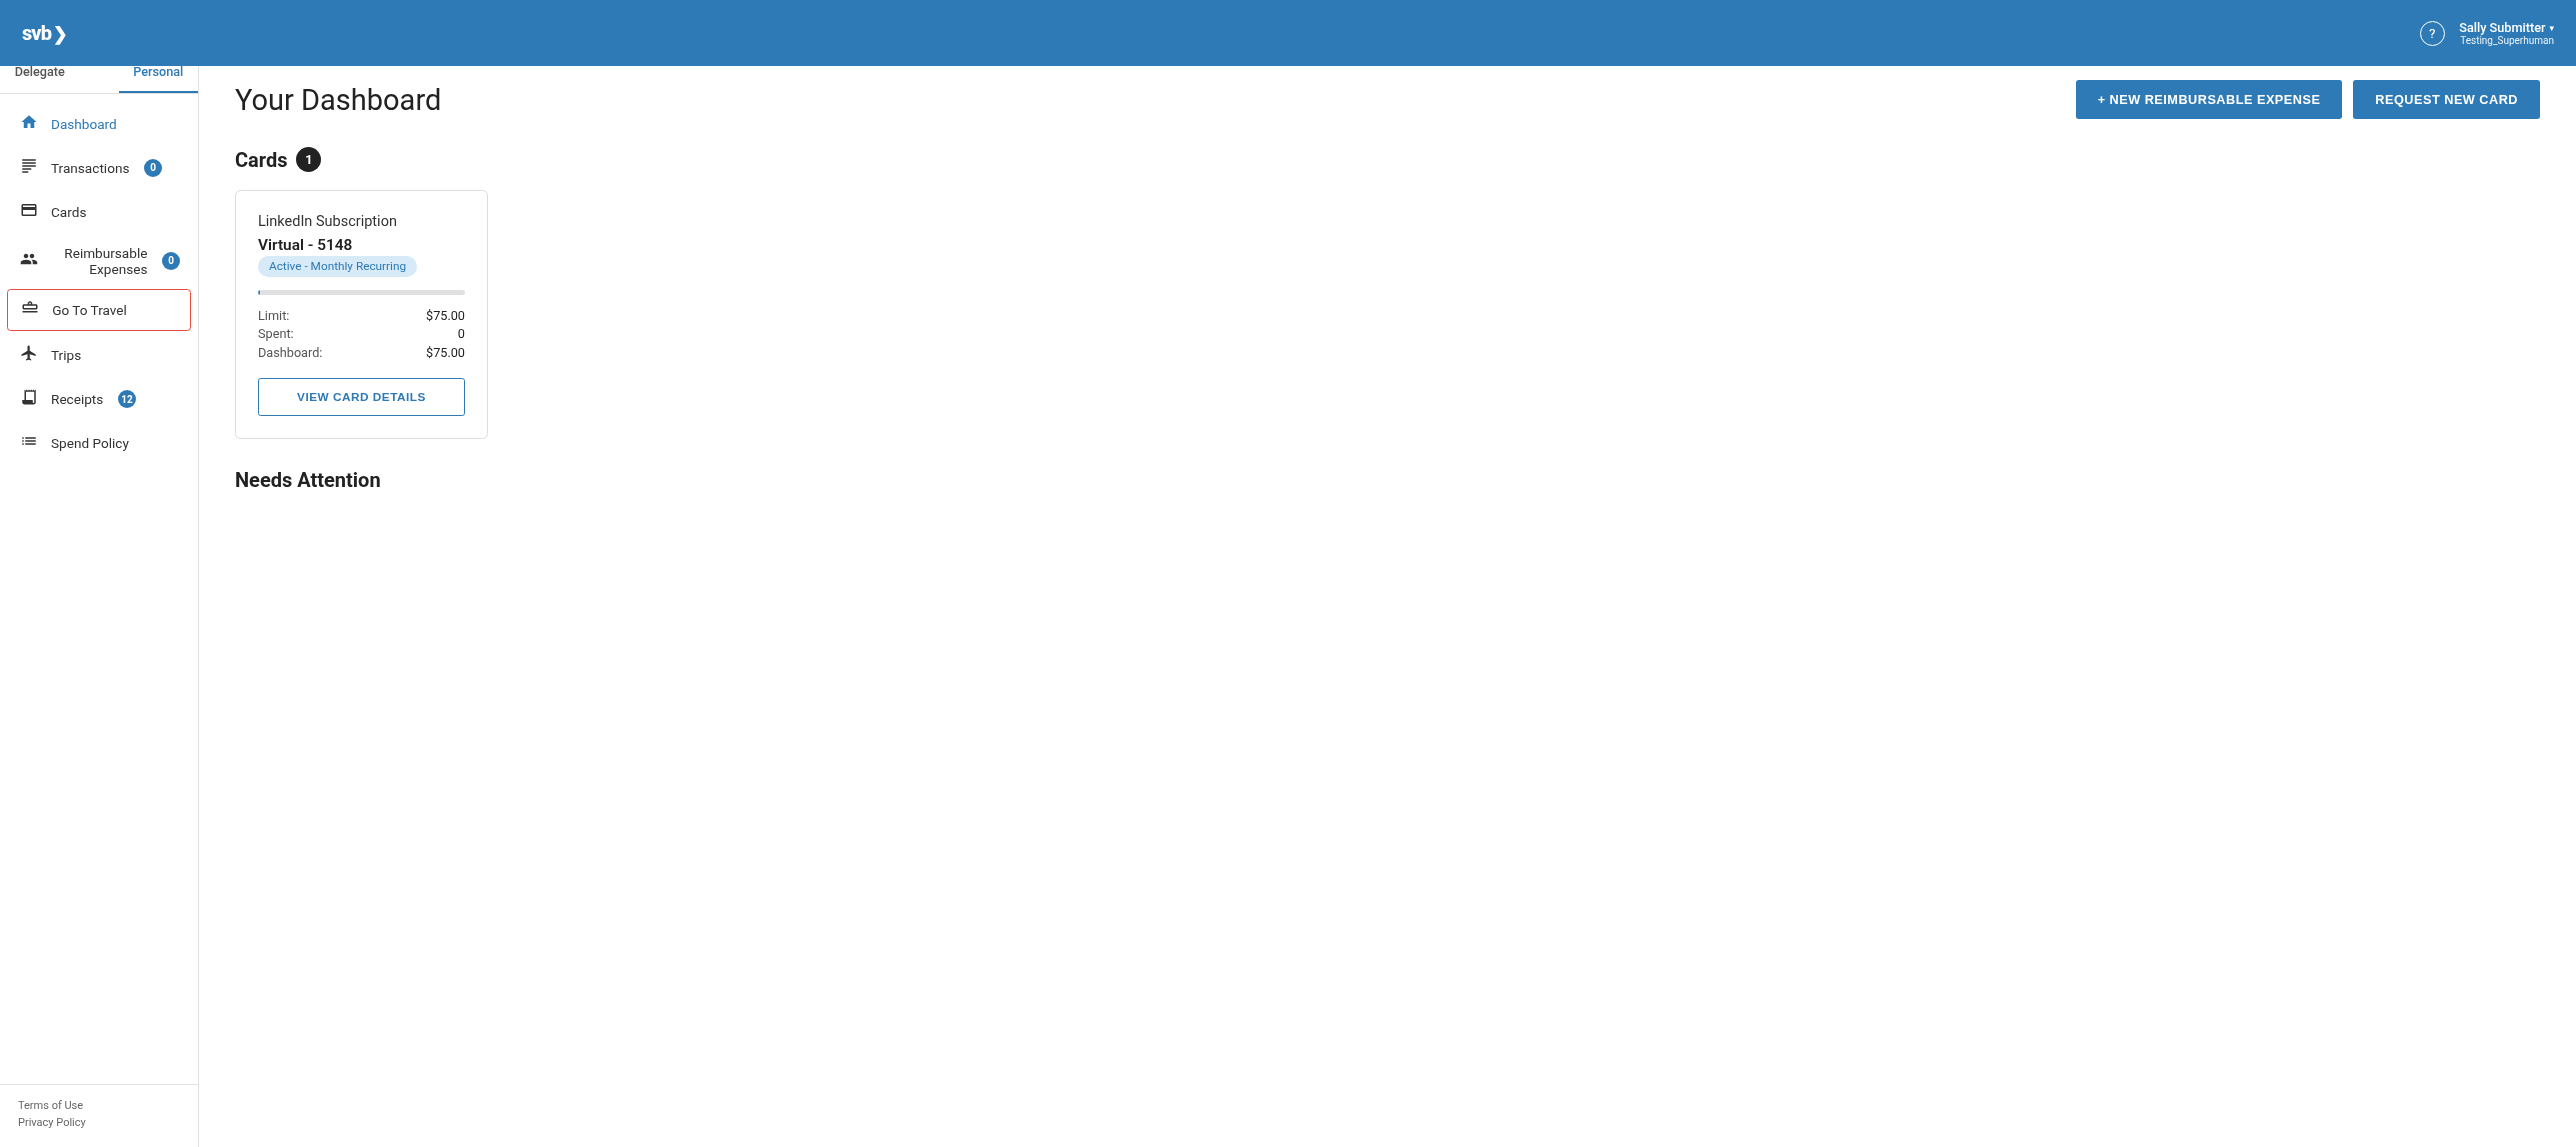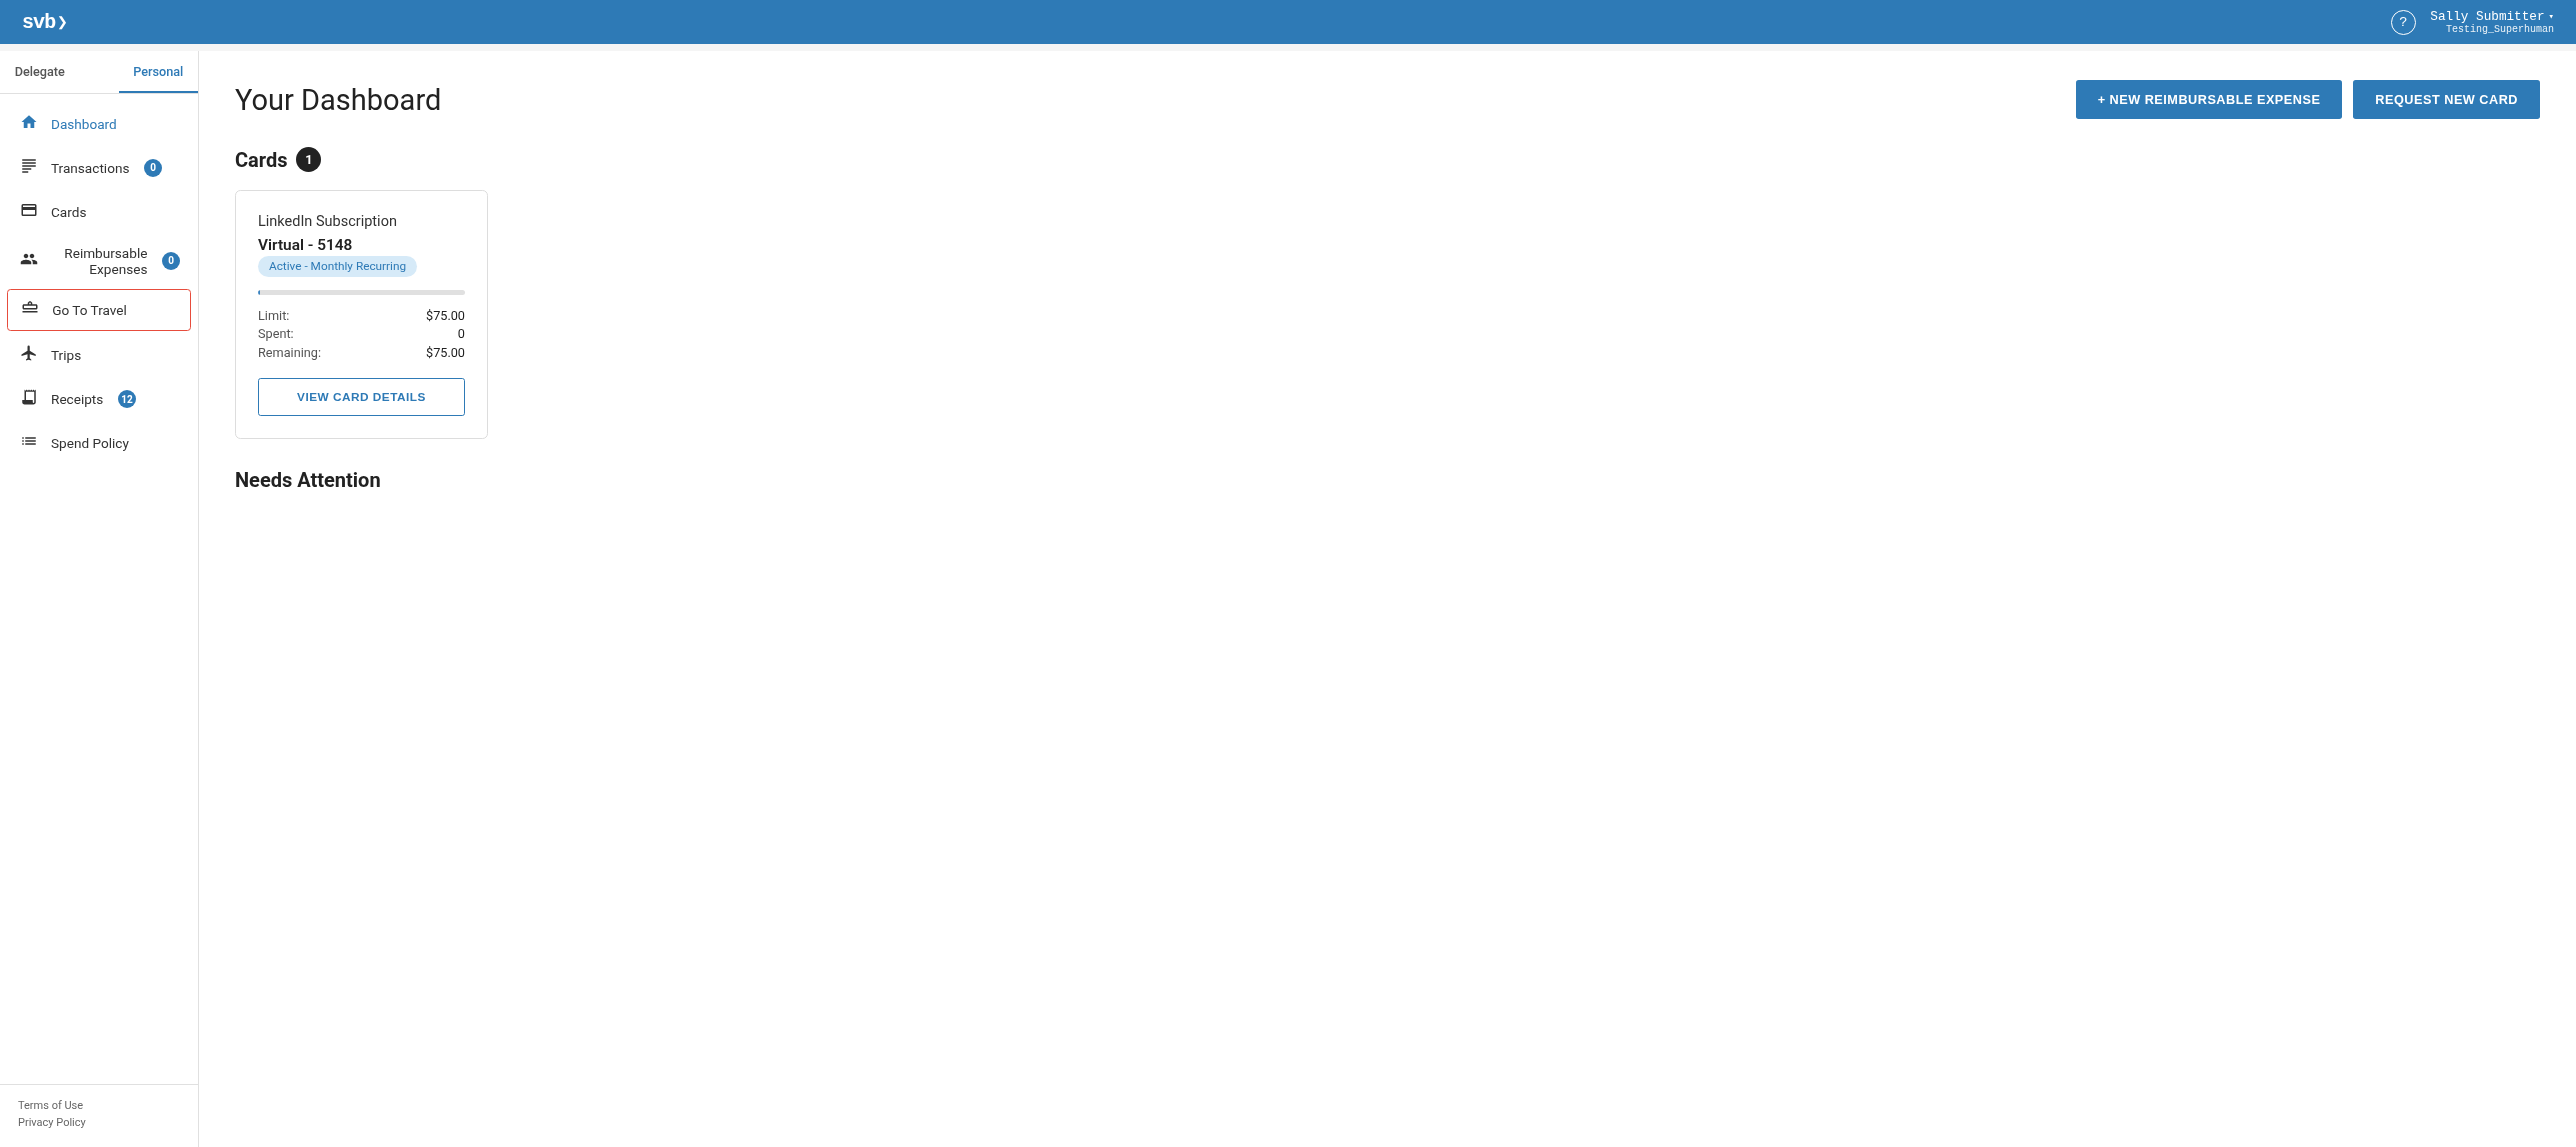--- a/index.html
+++ b/index.html
@@ -1,31 +1,30 @@
 <!DOCTYPE html>
 <html style="font-size:14.5px"><head>
   <meta charset="utf-8">
   <style>
     * { box-sizing: border-box; margin: 0; padding: 0; }
     body { font-family: -apple-system, BlinkMacSystemFont, 'Segoe UI', Roboto, sans-serif; background: #f5f5f5; }
 
     
     .top-nav {
       background: #2e7ab6;
-      height: 44px;
+      height: 66px;
       display: flex;
       align-items: center;
       justify-content: space-between;
       padding: 0 22px;
       position: fixed;
       top: 0;
       left: 0;
       right: 0;
       z-index: 100;
-      font-family: Liberation Mono, monospace;
     }
     .top-nav-logo {
       display: flex;
       align-items: center;
       color: white;
       font-weight: bold;
       font-size: 20px;
       letter-spacing: -0.9px;
     }
     .logo-text { color: white; font-weight: 800; }
@@ -442,21 +441,21 @@
         <div class="card-stats">
           <div class="card-stat">
             <span class="card-stat-label">Limit:</span>
             <span class="card-stat-value">$75.00</span>
           </div>
           <div class="card-stat">
             <span class="card-stat-label">Spent:</span>
             <span class="card-stat-value">0</span>
           </div>
           <div class="card-stat">
-            <span class="card-stat-label">Remaining:</span>
+            <span class="card-stat-label">Dashboard:</span>
             <span class="card-stat-value">$75.00</span>
           </div>
         </div>
         <button class="btn-outline">VIEW CARD DETAILS</button>
       </div>
     </div>
 
     <div class="section">
       <h2 class="needs-attention-title">Needs Attention</h2>
     </div>

